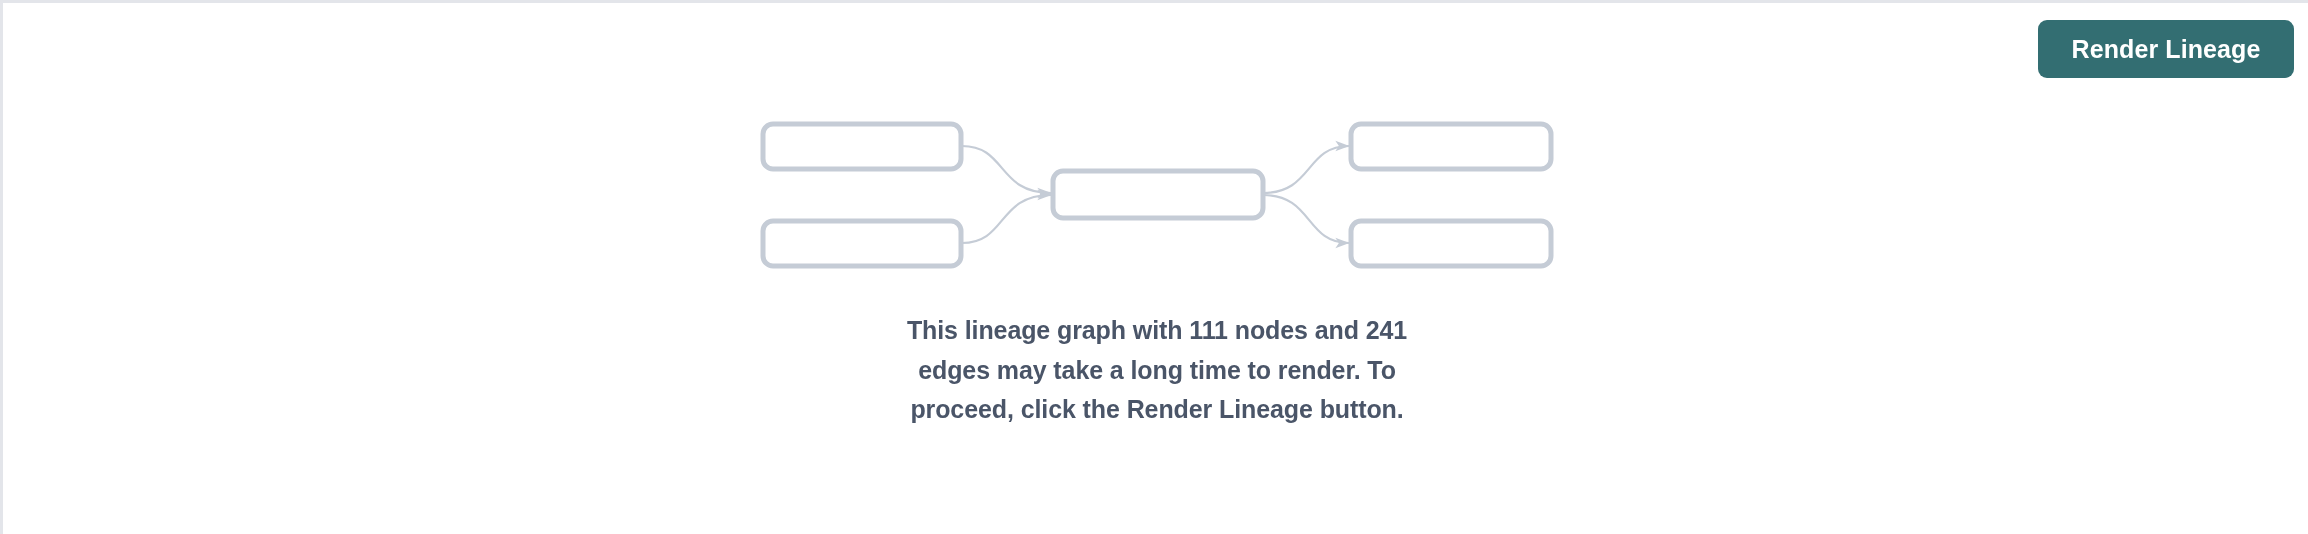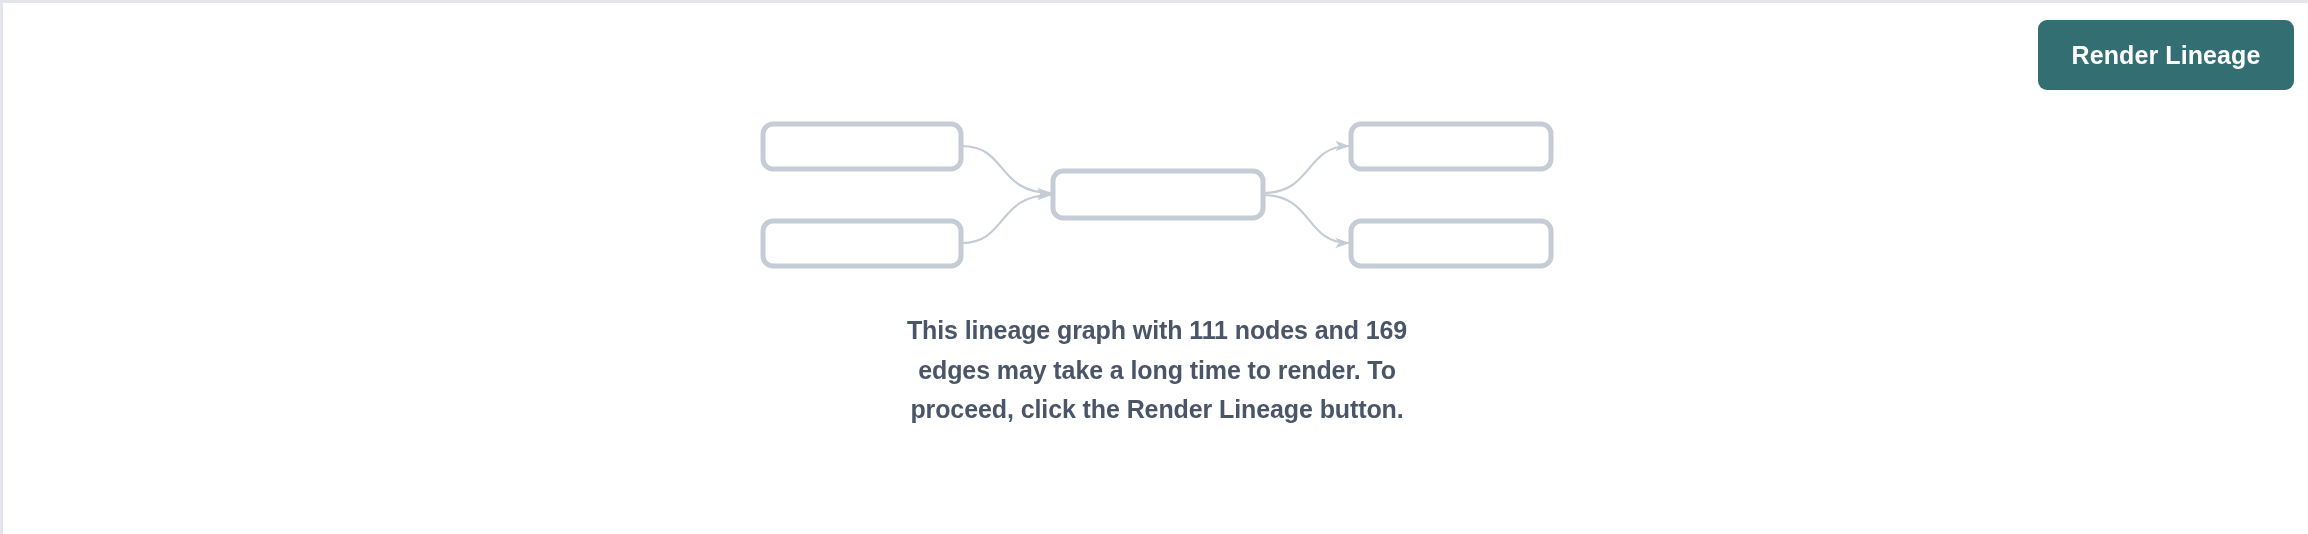--- a/index.html
+++ b/index.html
@@ -20,21 +20,21 @@
     border-top: 3px solid #e3e5ea;
     border-left: 3px solid #e3e5ea;
   }
 
   
   #render-lineage-button {
     position: absolute;
     left: 2035px;
     top: 17px;
     width: 256px;
-    height: 70px;
+    height: 58px;
     background: #336E72;
     color: #ffffff;
     border: none;
     border-radius: 9px;
     font-family: "Liberation Sans", sans-serif;
     font-size: 25px;
     font-weight: bold;
     letter-spacing: 0.1px;
     cursor: pointer;
     display: flex;
@@ -100,18 +100,18 @@
 
       <g fill="#ffffff" stroke="#C5CCD6" stroke-width="5">
         <rect x="6" y="3" width="198" height="45" rx="10" ry="10"></rect>
         <rect x="6" y="100" width="198" height="45" rx="10" ry="10"></rect>
         <rect x="296" y="50" width="210" height="47" rx="10" ry="10"></rect>
         <rect x="594" y="3" width="200" height="45" rx="10" ry="10"></rect>
         <rect x="594" y="100" width="200" height="45" rx="10" ry="10"></rect>
       </g>
     </svg>
 
-    <p id="placeholder-message">This lineage graph with 111 nodes and 169 edges may take a long time to render. To proceed, click the Render Lineage button.</p>
+    <p id="placeholder-message">This lineage graph with 111 nodes and 241 edges may take a long time to render. To proceed, click the Render Lineage button.</p>
   </div>
 
   <button id="render-lineage-button">Render Lineage</button>
 
 </div>
 
 </body></html>

